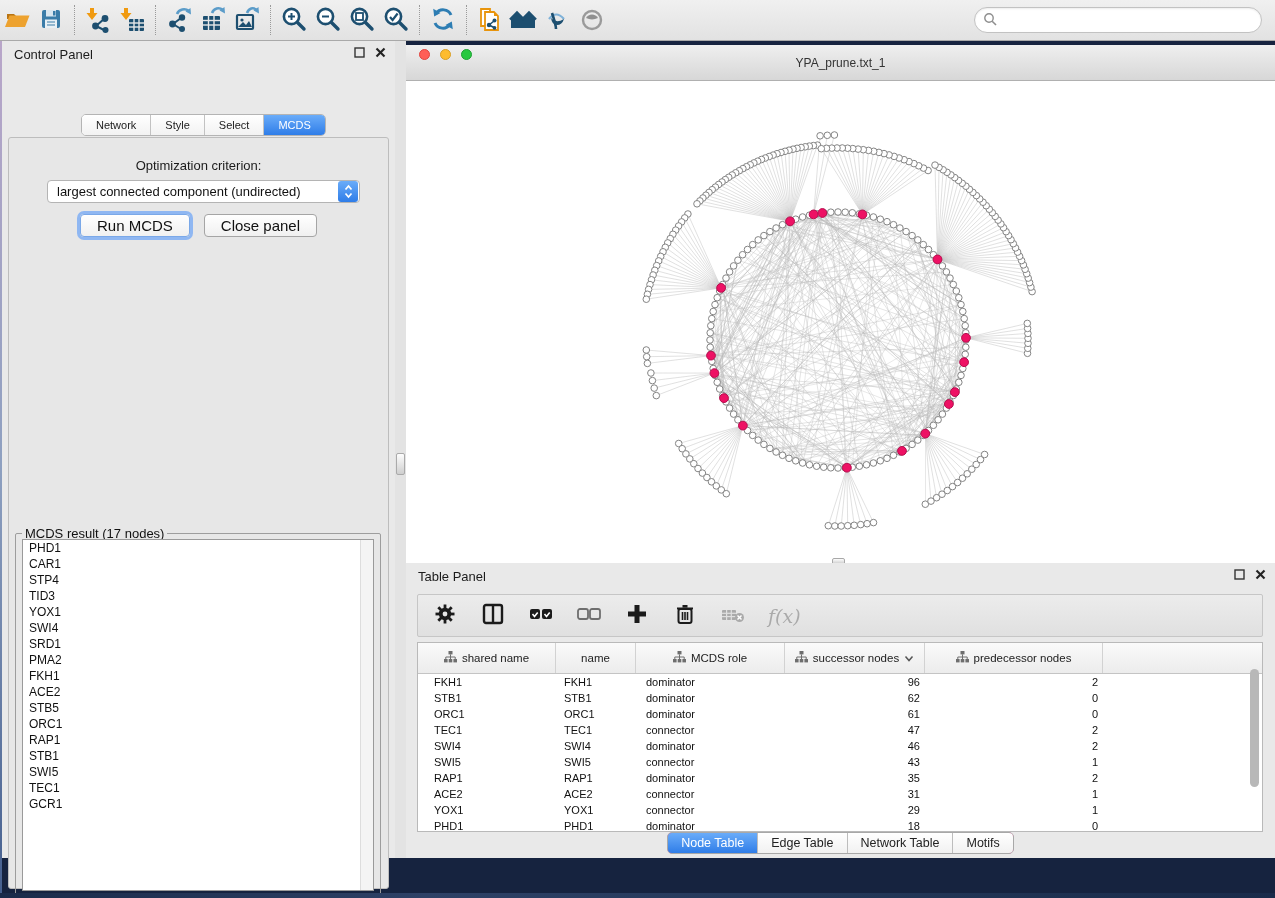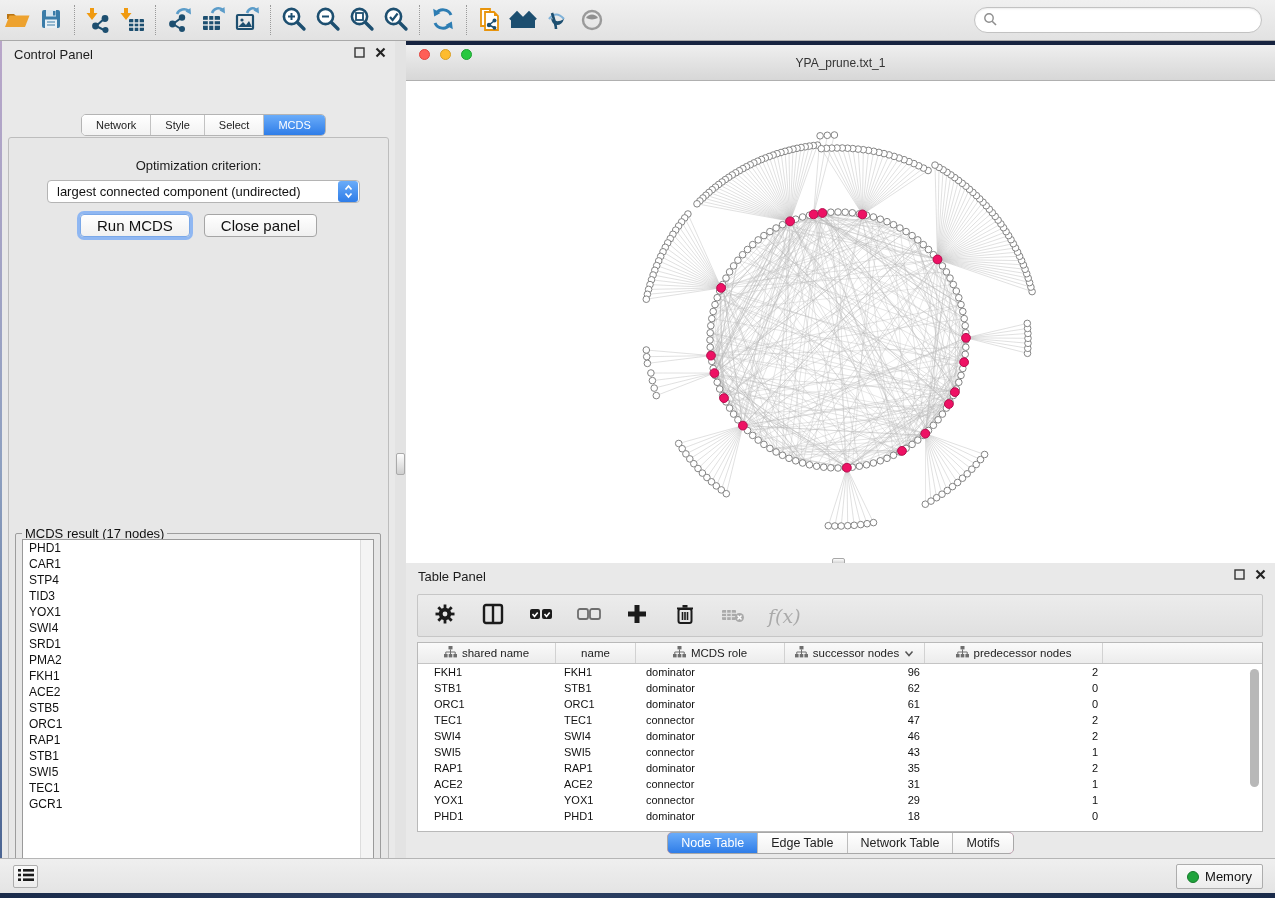--- a/index.html
+++ b/index.html
@@ -78,21 +78,21 @@
   
   #table-panel { position:absolute; left:406px; top:563px; width:869px; height:295px; background:#e9e9e9; }
   #tp-toolbar { position:absolute; left:11px; top:31px; width:846px; height:43px;
     background:linear-gradient(#ececec,#e0e0e0); border:1px solid #c6c6c6; border-radius:2px;
     display:flex; align-items:center; padding-left:14px; gap:22px; }
   .tpbtn { width:26px; height:26px; display:flex; align-items:center; justify-content:center; }
   #fx-label { font-size:19px; color:#aaa; font-family:"DejaVu Serif","Liberation Serif",serif; font-style:italic; }
 
   #table-wrap { position:absolute; left:11px; top:79px; width:846px; height:190px;
     background:#fff; border:1px solid #b9b9b9; }
-  #thead { display:flex; height:21px; background:linear-gradient(#fafafa,#ececec); border-bottom:1px solid #c4c4c4; }
+  #thead { display:flex; height:31px; background:linear-gradient(#fafafa,#ececec); border-bottom:1px solid #c4c4c4; }
   .th { display:flex; align-items:center; justify-content:center; gap:5px; border-right:1px solid #d2d2d2;
     font-size:11.5px; color:#222; position:relative; }
   .trow { display:flex; height:16px; align-items:center; }
   .td { font-size:11px; color:#111; overflow:hidden; white-space:nowrap; }
   .td.num { text-align:right; }
   #tbody-scroll { position:absolute; right:2px; top:24px; width:11px; height:162px; }
   #tbody-scroll .thumb { position:absolute; left:1px; top:2px; width:9px; height:118px;
     background:#b8b8b8; border-radius:5px; }
 
   #bottom-tabs { position:absolute; left:0; top:269px; width:100%; display:flex; justify-content:center; }
@@ -1473,35 +1473,15 @@
     <div id="bottom-tabs">
       <div class="btab-group">
           <div class="btab active">Node Table</div>
           <div class="btab">Edge Table</div>
           <div class="btab">Network Table</div>
           <div class="btab">Motifs</div>
         </div>
     </div>
   </div>
 
-  <div id="statusbar">
-    <div id="list-btn">
-      <span>
-        <svg width="16" height="14">
-            <g fill="#1b1b1b">
-              <rect x="0" y="1" width="3" height="2.6"></rect>
-              <rect x="5" y="1" width="11" height="2.6"></rect>
-              <rect x="0" y="5.7" width="3" height="2.6"></rect>
-              <rect x="5" y="5.7" width="11" height="2.6"></rect>
-              <rect x="0" y="10.4" width="3" height="2.6"></rect>
-              <rect x="5" y="10.4" width="11" height="2.6"></rect>
-            </g>
-          </svg>
-      </span>
-    </div>
-    <div id="memory-btn">
-      <span class="dot"></span>
-      <span>Memory</span>
-    </div>
-  </div>
 
   <div id="bottom-strip"></div>
 </div>
 
 </body></html>

